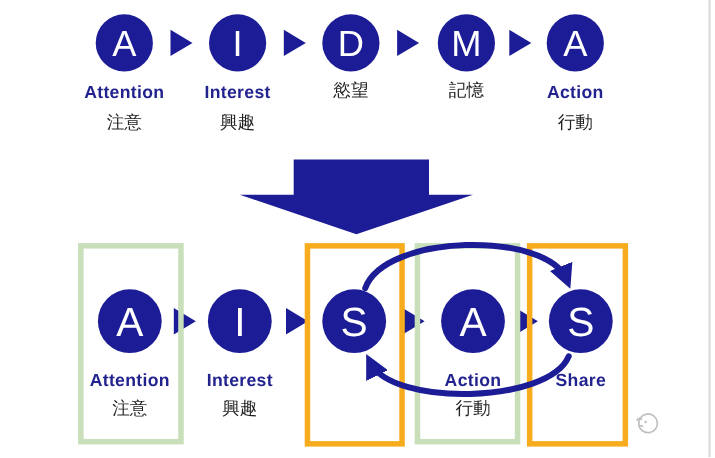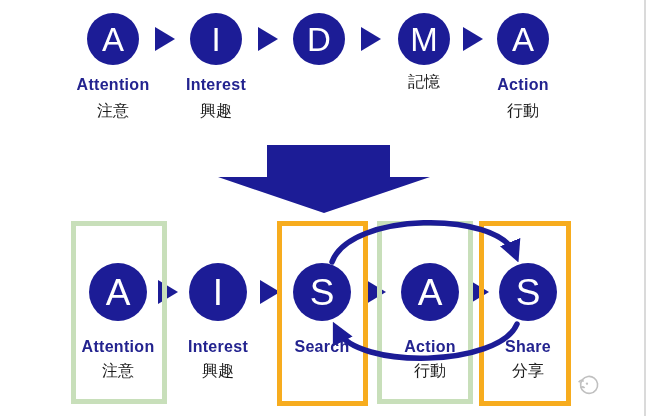--- a/index.html
+++ b/index.html
@@ -60,20 +60,21 @@
     <div class="circle">
         <span>I</span>
       </div>
     <div class="en">Interest</div>
     <div class="zh">興趣</div>
   </div>
   <div class="step t-step" style="left:259px">
     <div class="circle">
         <span>D</span>
       </div>
+    <div class="zh">慾望</div>
   </div>
   <div class="step t-step" style="left:364px">
     <div class="circle">
         <span>M</span>
       </div>
     <div class="zh">記憶</div>
   </div>
   <div class="step t-step" style="left:463px">
     <div class="circle">
         <span>A</span>
@@ -107,35 +108,33 @@
     <div class="circle">
         <span>I</span>
       </div>
     <div class="en">Interest</div>
     <div class="zh">興趣</div>
   </div>
   <div class="step b-step" style="left:262px">
     <div class="circle">
         <span>S</span>
       </div>
-    <div class="en">Search</div>
   </div>
   <div class="step b-step" style="left:370px">
     <div class="circle">
         <span>A</span>
       </div>
     <div class="en">Action</div>
     <div class="zh">行動</div>
   </div>
   <div class="step b-step" style="left:468px">
     <div class="circle">
         <span>S</span>
       </div>
     <div class="en">Share</div>
-    <div class="zh">分享</div>
   </div>
 
   <div class="tri tri-bot" style="left:158px"></div>
   <div class="tri tri-bot" style="left:260px"></div>
   <div class="tri tri-bot" style="left:366px"></div>
   <div class="tri tri-bot" style="left:469px"></div>
 
   <svg class="overlay" width="650" height="416" viewBox="0 0 650 416">
     <defs>
       <marker id="ah" markerUnits="strokeWidth" markerWidth="4" markerHeight="4" viewBox="0 0 12 12" refX="7" refY="6" orient="auto">

